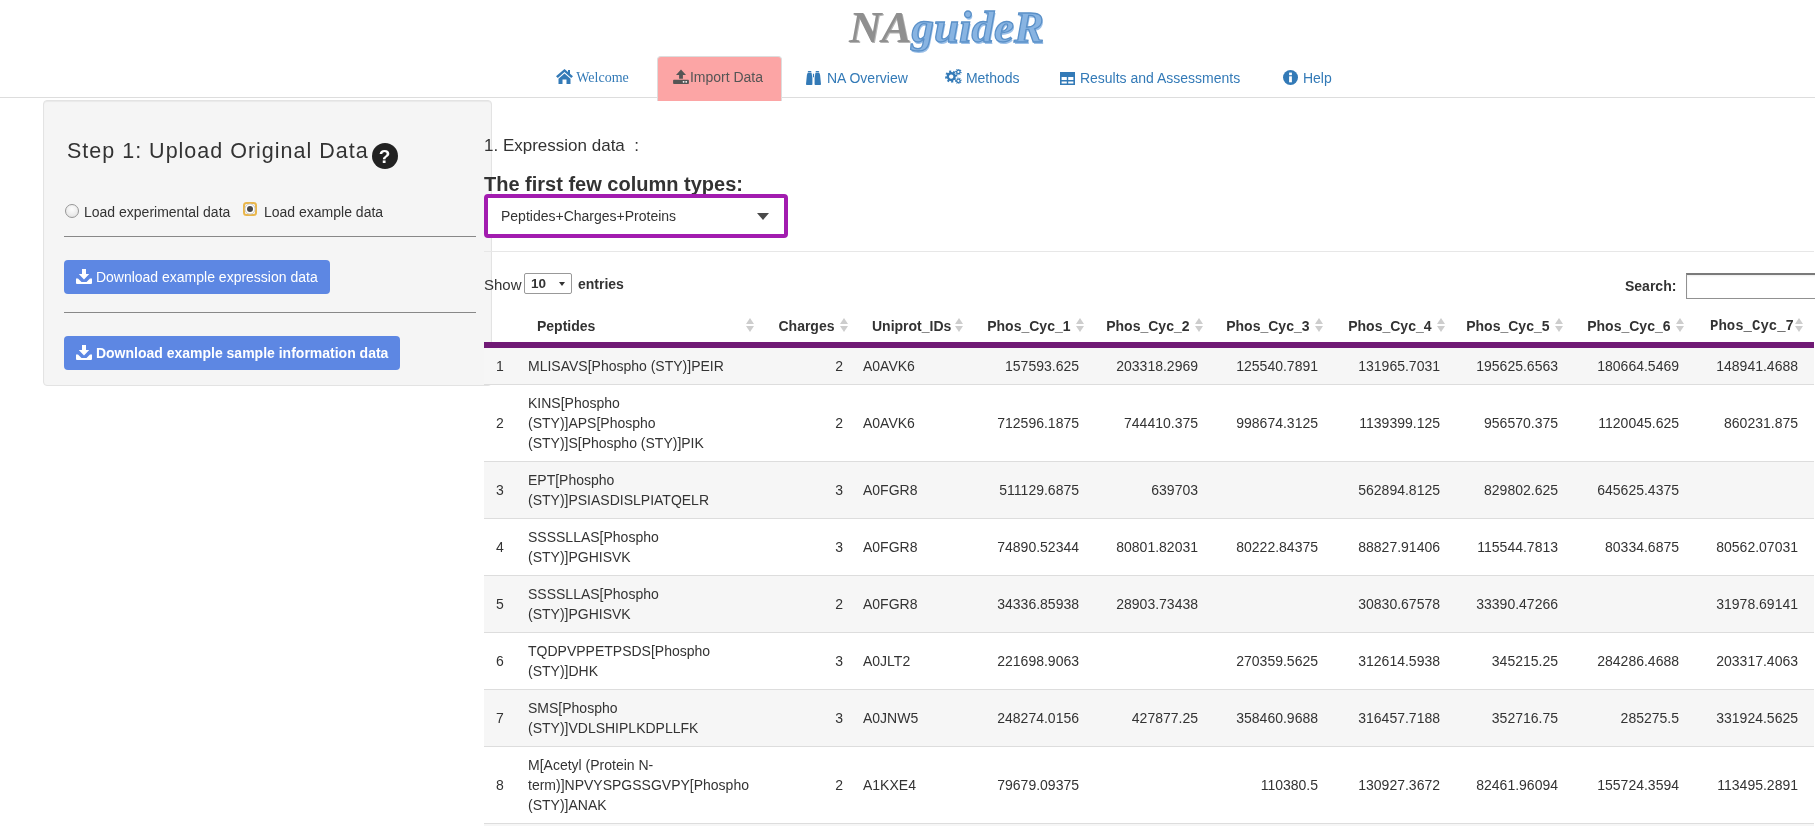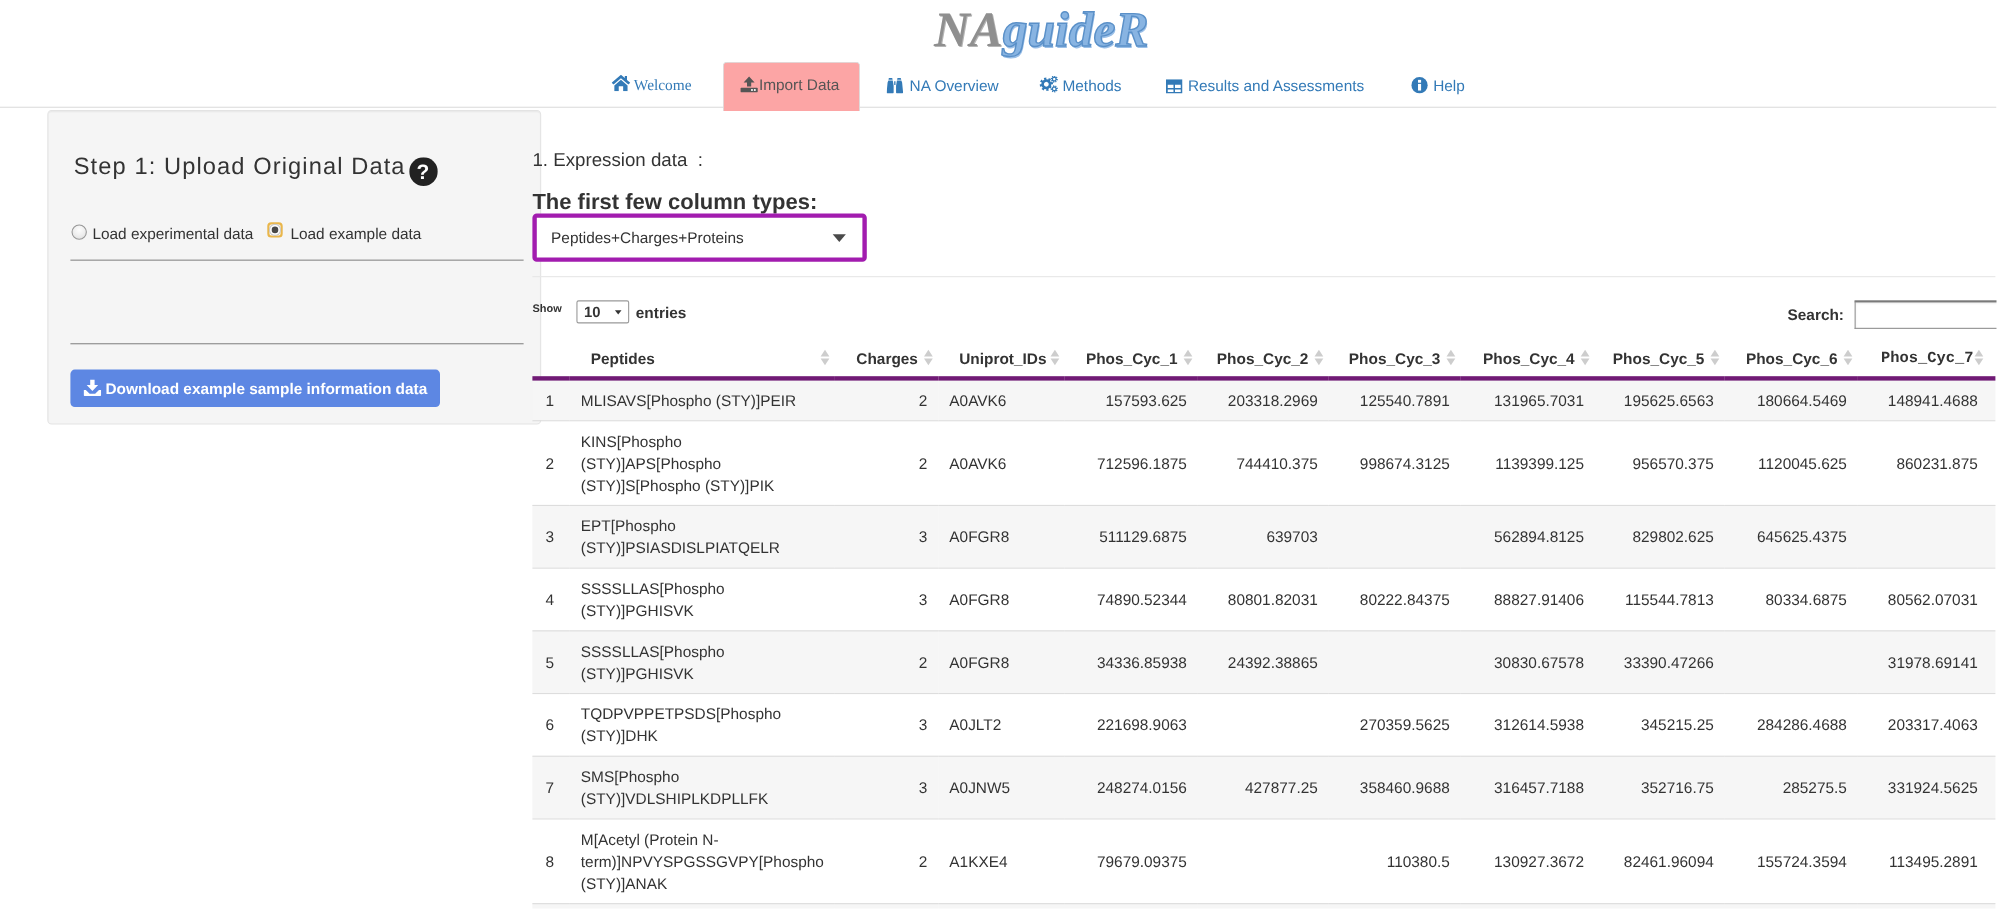--- a/index.html
+++ b/index.html
@@ -44,35 +44,35 @@
 
 #main { left:484px; top:130px; width:1331px; height:696px; }
 #h1x { left:0; top:6px; font-size:17px; color:#333; }
 #lbl { left:0; top:43px; font-size:20px; font-weight:bold; }
 #selbox { left:0; top:64px; width:296px; height:36px; border:4px solid #a21caf; border-radius:4px;
   background:#fff; font-size:14px; line-height:36px; color:#333; }
 #selbox .txt { margin-left:13px; }
 #selbox .caret { position:absolute; right:15px; top:15px; width:0; height:0;
   border-left:6px solid transparent; border-right:6px solid transparent; border-top:7px solid #4a4a4a; }
 #mainhr { left:0; top:121px; width:1330px; border-top:1px solid #e7e7e7; }
-#showrow { left:0; top:146px; font-weight:bold; font-size:10px; }
+#showrow { left:0; top:146px; font-weight:normal; font-size:15px; }
 #lensel { position:absolute; left:40px; top:143px; width:46px; height:19px; border:1px solid #999;
   border-radius:2px; background:#fff; font-weight:bold; font-size:13.5px; line-height:19px; }
 #lensel .txt { margin-left:6px; }
 #lensel .caret { position:absolute; right:6px; top:8px; width:0; height:0;
   border-left:3.5px solid transparent; border-right:3.5px solid transparent; border-top:4.5px solid #333; }
 #entries { position:absolute; left:94px; top:146px; font-weight:bold; font-size:14px; }
 #searchlbl { position:absolute; left:1141px; top:148px; font-weight:bold; font-size:14px; }
 #searchbox { position:absolute; left:1202px; top:143px; width:140px; height:23px;
   border:1px solid #919191; border-top:2px solid #7a7a7a; background:#fff; box-shadow:inset 0 1px 2px rgba(0,0,0,.08); }
 
 
 #dtable { position:absolute; left:0px; top:177.5px; width:1330px; border-collapse:collapse;
   table-layout:fixed; font-size:14px; color:#333; }
-#dtable th { font-weight:bold; text-align:left; padding:8px 0 6px 19px; border-bottom:4px solid #701a75;
+#dtable th { font-weight:bold; text-align:left; padding:8px 0 6px 19px; border-bottom:6px solid #701a75;
   position:relative; line-height:20px; vertical-align:middle; }
 #dtable th.num { text-align:right; padding:8px 18.5px 6px 0; }
 #dtable th.last { padding-right:20px;font-family:Liberation Mono, monospace; }
 #dtable td { padding:8px 10px 8px 10px; line-height:20px; vertical-align:middle; border-bottom:1px solid #ddd; }
 #dtable td.num { text-align:right; }
 #dtable td:first-child { padding-left:12px; }
 #dtable td.last { padding-right:16px; }
 #dtable tr.odd td { background:#f6f6f6; }
 #dtable th.last .sorticon { right:11px; }
 .sorticon { position:absolute; right:5px; top:50%; margin-top:-6.5px; width:8px; height:13.5px; }
@@ -115,20 +115,23 @@
         <circle cx="13" cy="13" r="13" fill="#222"></circle>
         <text x="13" y="19.5" font-size="19" font-weight="bold" font-family="Liberation Sans" fill="#fff" text-anchor="middle">?</text>
       </svg></div>
   <div id="radio1"></div>
     <span id="rl1" class="rlabel">Load experimental data</span>
   <div id="radio2">
       <span class="dot"></span>
     </div>
     <span id="rl2" class="rlabel">Load example data</span>
   <div class="sbhr abs" style="top:135px;"></div>
+  <div class="dlbtn" style="top:159px;"><svg width="16" height="15" viewBox="0 0 16 15" fill="#fff">
+        <path d="M6 0 L10 0 L10 5 L13.2 5 L8 10.5 L2.8 5 L6 5 Z M0 9.5 L2 9.5 L5.5 13 L10.5 13 L14 9.5 L16 9.5 L16 14 Q16 15 15 15 L1 15 Q0 15 0 14 Z"></path>
+      </svg> Download example expression data</div>
   <div class="sbhr abs" style="top:211px;"></div>
   <div class="dlbtn" style="top:235px;font-weight:bold;"><svg width="16" height="15" viewBox="0 0 16 15" fill="#fff">
         <path d="M6 0 L10 0 L10 5 L13.2 5 L8 10.5 L2.8 5 L6 5 Z M0 9.5 L2 9.5 L5.5 13 L10.5 13 L14 9.5 L16 9.5 L16 14 Q16 15 15 15 L1 15 Q0 15 0 14 Z"></path>
       </svg> Download example sample information data</div>
 </div>
 
 <div id="main" class="abs">
   <div id="h1x" class="abs">1. Expression data&nbsp;&nbsp;:</div>
   <div id="lbl" class="abs">The first few column types:</div>
   <div id="selbox" class="abs"><span class="txt">Peptides+Charges+Proteins</span><span class="caret"></span></div>
@@ -219,21 +222,21 @@
           <td class="num">115544.7813</td>
           <td class="num">80334.6875</td>
           <td class="num last">80562.07031</td>
         </tr>
       <tr class="odd">
           <td>5</td>
           <td>SSSSLLAS[Phospho<br>(STY)]PGHISVK</td>
           <td class="num">2</td>
           <td>A0FGR8</td>
           <td class="num">34336.85938</td>
-          <td class="num">24392.38865</td>
+          <td class="num">28903.73438</td>
           <td class="num"></td>
           <td class="num">30830.67578</td>
           <td class="num">33390.47266</td>
           <td class="num"></td>
           <td class="num last">31978.69141</td>
         </tr>
       <tr>
           <td>6</td>
           <td>TQDPVPPETPSDS[Phospho<br>(STY)]DHK</td>
           <td class="num">3</td>

